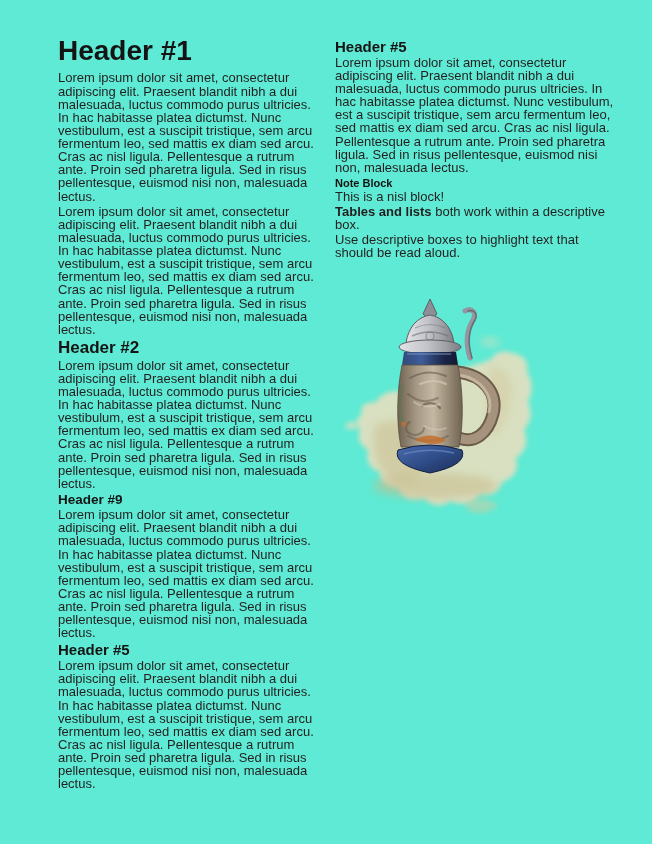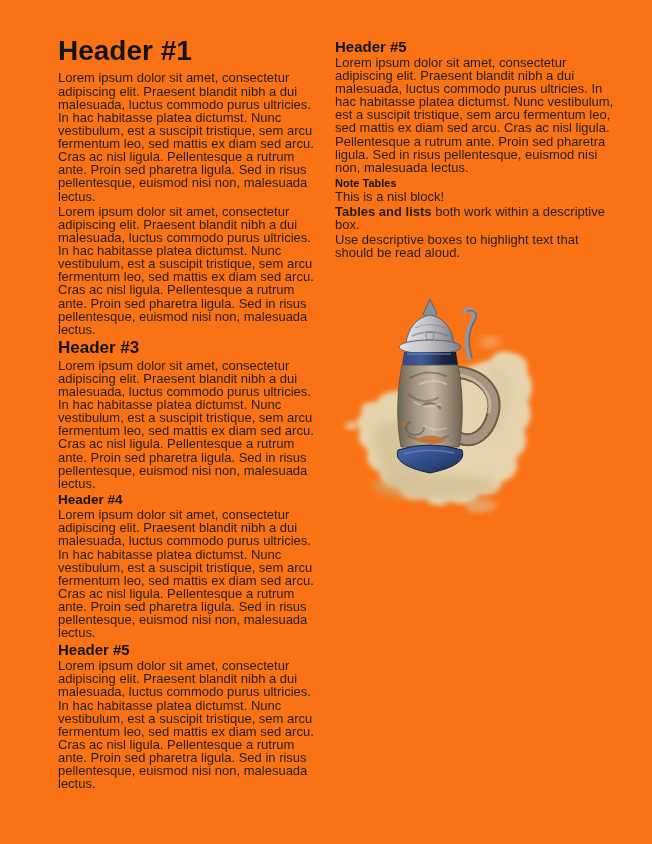--- a/index.html
+++ b/index.html
@@ -1,21 +1,21 @@
 <!DOCTYPE html>
 <html><head>
 <meta charset="utf-8">
 <style>
   html,body{margin:0;padding:0;}
   body{
     width:652px;height:844px;background:#ffffff;
     font-family:"Liberation Sans","DejaVu Sans",sans-serif;
     color:#231f20;
   }
-  .page{position:relative;width:652px;height:844px;background:#f97316;overflow:hidden;}
+  .page{position:relative;width:652px;height:844px;background:#5eead4;overflow:hidden;}
   .col{position:absolute;top:36px;}
   .col-left{left:58px;width:263px;}
   .col-right{left:335px;width:281px;}
   p.body-text{margin:0 0 2px 0;font-size:13px;line-height:1.01;color:#231f20;}
   h1,h2,h3,h4,h5,h6{color:#141414;font-weight:bold;}
   h1{font-size:28px;line-height:1.05;margin:0 0 6px 0;}
   h2{font-size:22px;line-height:1.05;margin:4px 0 3px 0;}
   h3{font-size:17px;line-height:1.05;margin:3px 0 2px 0;}
   h4{font-size:13.5px;line-height:1.05;margin:3px 0 1px 0;}
   h5{font-size:15px;line-height:1.05;margin:3px 0 1px 0;}
@@ -28,35 +28,35 @@
 <body>
 
 <div class="page">
 
   <div class="col col-left">
     <h1>Header #1</h1>
     <p class="body-text">Lorem ipsum dolor sit amet, consectetur adipiscing elit. Praesent blandit nibh a dui malesuada, luctus commodo purus ultricies. In hac habitasse platea dictumst. Nunc vestibulum, est a suscipit tristique, sem arcu fermentum leo, sed mattis ex diam sed arcu. Cras ac nisl ligula. Pellentesque a rutrum ante. Proin sed pharetra ligula. Sed in risus pellentesque, euismod nisi non, malesuada lectus.</p>
 
     <p class="body-text">Lorem ipsum dolor sit amet, consectetur adipiscing elit. Praesent blandit nibh a dui malesuada, luctus commodo purus ultricies. In hac habitasse platea dictumst. Nunc vestibulum, est a suscipit tristique, sem arcu fermentum leo, sed mattis ex diam sed arcu. Cras ac nisl ligula. Pellentesque a rutrum ante. Proin sed pharetra ligula. Sed in risus pellentesque, euismod nisi non, malesuada lectus.</p>
 
-    <h3>Header #3</h3>
+    <h3>Header #2</h3>
     <p class="body-text">Lorem ipsum dolor sit amet, consectetur adipiscing elit. Praesent blandit nibh a dui malesuada, luctus commodo purus ultricies. In hac habitasse platea dictumst. Nunc vestibulum, est a suscipit tristique, sem arcu fermentum leo, sed mattis ex diam sed arcu. Cras ac nisl ligula. Pellentesque a rutrum ante. Proin sed pharetra ligula. Sed in risus pellentesque, euismod nisi non, malesuada lectus.</p>
 
-    <h4>Header #4</h4>
+    <h4>Header #9</h4>
     <p class="body-text">Lorem ipsum dolor sit amet, consectetur adipiscing elit. Praesent blandit nibh a dui malesuada, luctus commodo purus ultricies. In hac habitasse platea dictumst. Nunc vestibulum, est a suscipit tristique, sem arcu fermentum leo, sed mattis ex diam sed arcu. Cras ac nisl ligula. Pellentesque a rutrum ante. Proin sed pharetra ligula. Sed in risus pellentesque, euismod nisi non, malesuada lectus.</p>
 
     <h5>Header #5</h5>
     <p class="body-text">Lorem ipsum dolor sit amet, consectetur adipiscing elit. Praesent blandit nibh a dui malesuada, luctus commodo purus ultricies. In hac habitasse platea dictumst. Nunc vestibulum, est a suscipit tristique, sem arcu fermentum leo, sed mattis ex diam sed arcu. Cras ac nisl ligula. Pellentesque a rutrum ante. Proin sed pharetra ligula. Sed in risus pellentesque, euismod nisi non, malesuada lectus.</p>
   </div>
 
   <div class="col col-right">
     <h5>Header #5</h5>
     <p class="body-text">Lorem ipsum dolor sit amet, consectetur adipiscing elit. Praesent blandit nibh a dui malesuada, luctus commodo purus ultricies. In hac habitasse platea dictumst. Nunc vestibulum, est a suscipit tristique, sem arcu fermentum leo, sed mattis ex diam sed arcu. Cras ac nisl ligula. Pellentesque a rutrum ante. Proin sed pharetra ligula. Sed in risus pellentesque, euismod nisi non, malesuada lectus.</p>
 
-    <h6>Note Tables</h6>
+    <h6>Note Block</h6>
     <p class="body-text note-text">This is a nisl block!</p>
 
     <p class="body-text mixed-bold"><strong>Tables and lists</strong><span> both work within a descriptive box.</span></p>
 
     <p class="body-text note-text">Use descriptive boxes to highlight text that should be read aloud.</p>
   </div>
 
   <figure class="stein-figure">
     <svg width="280" height="238" viewBox="0 0 280 238" xmlns="http://www.w3.org/2000/svg">
       <defs>

